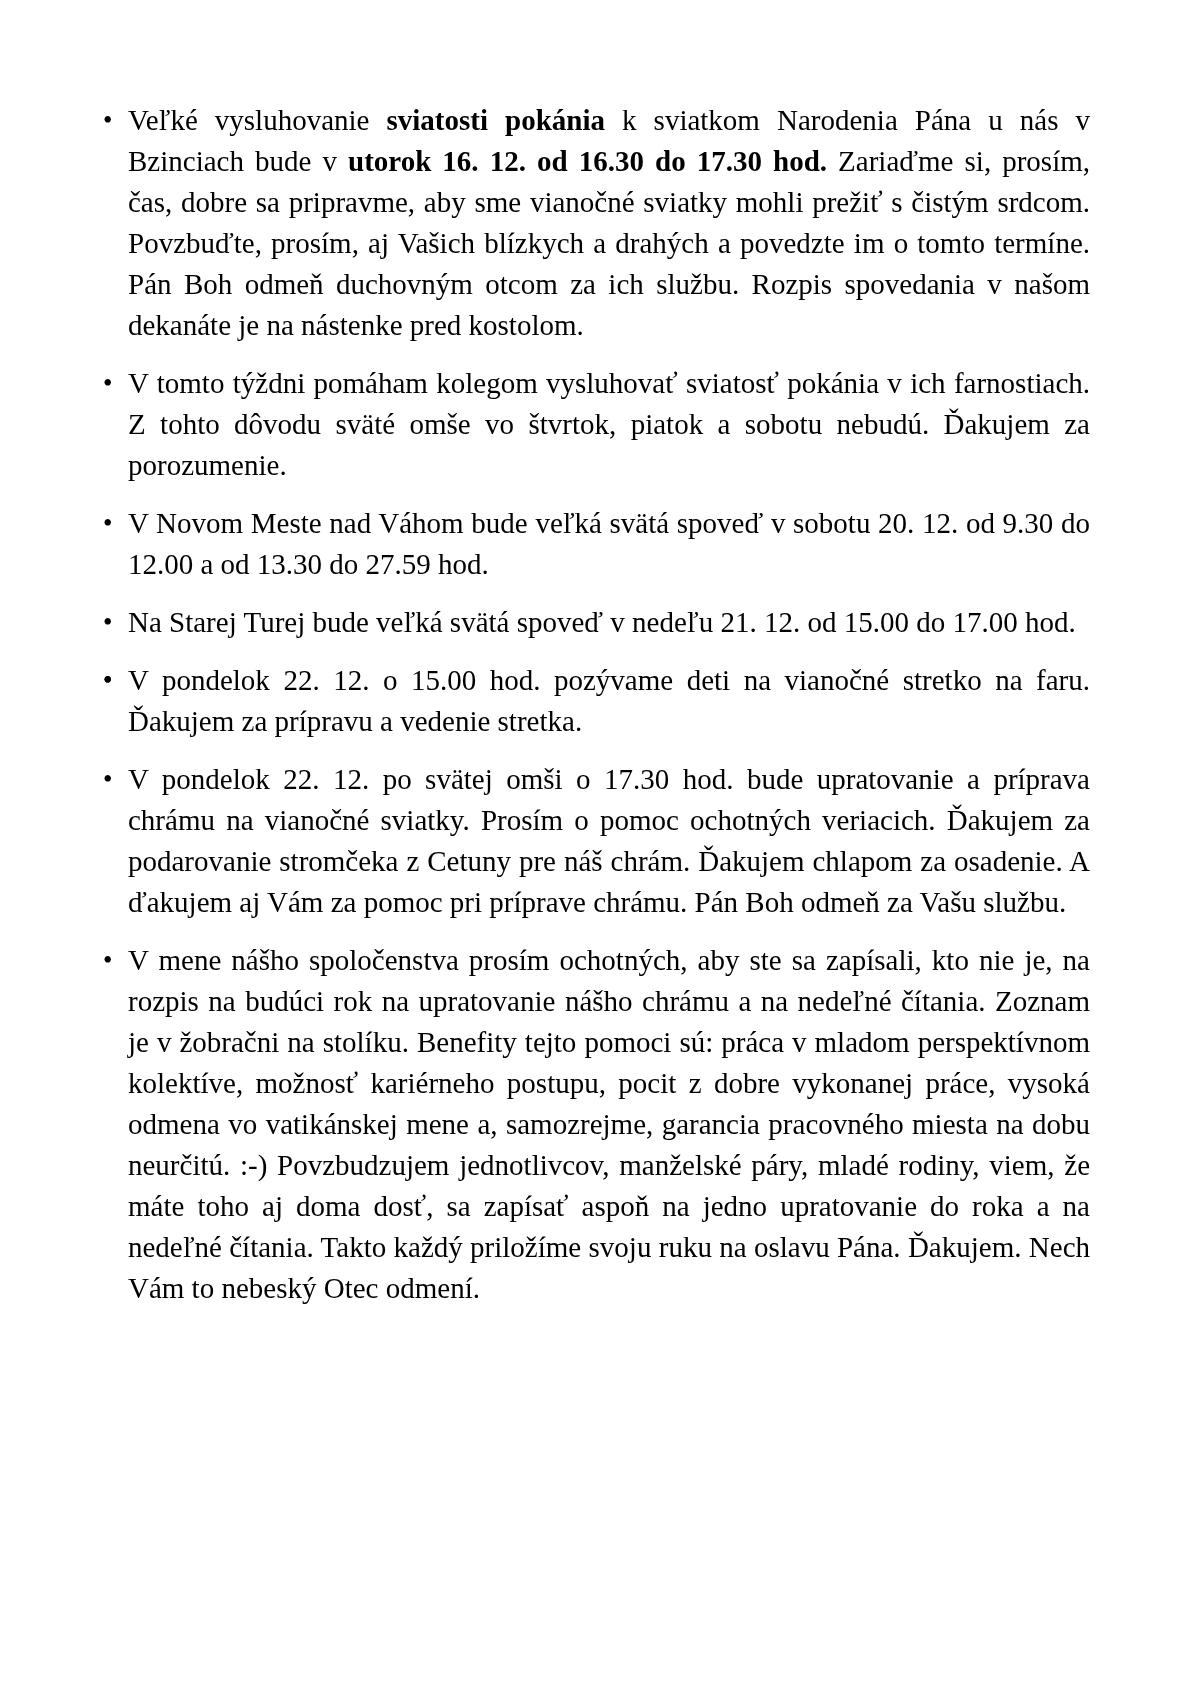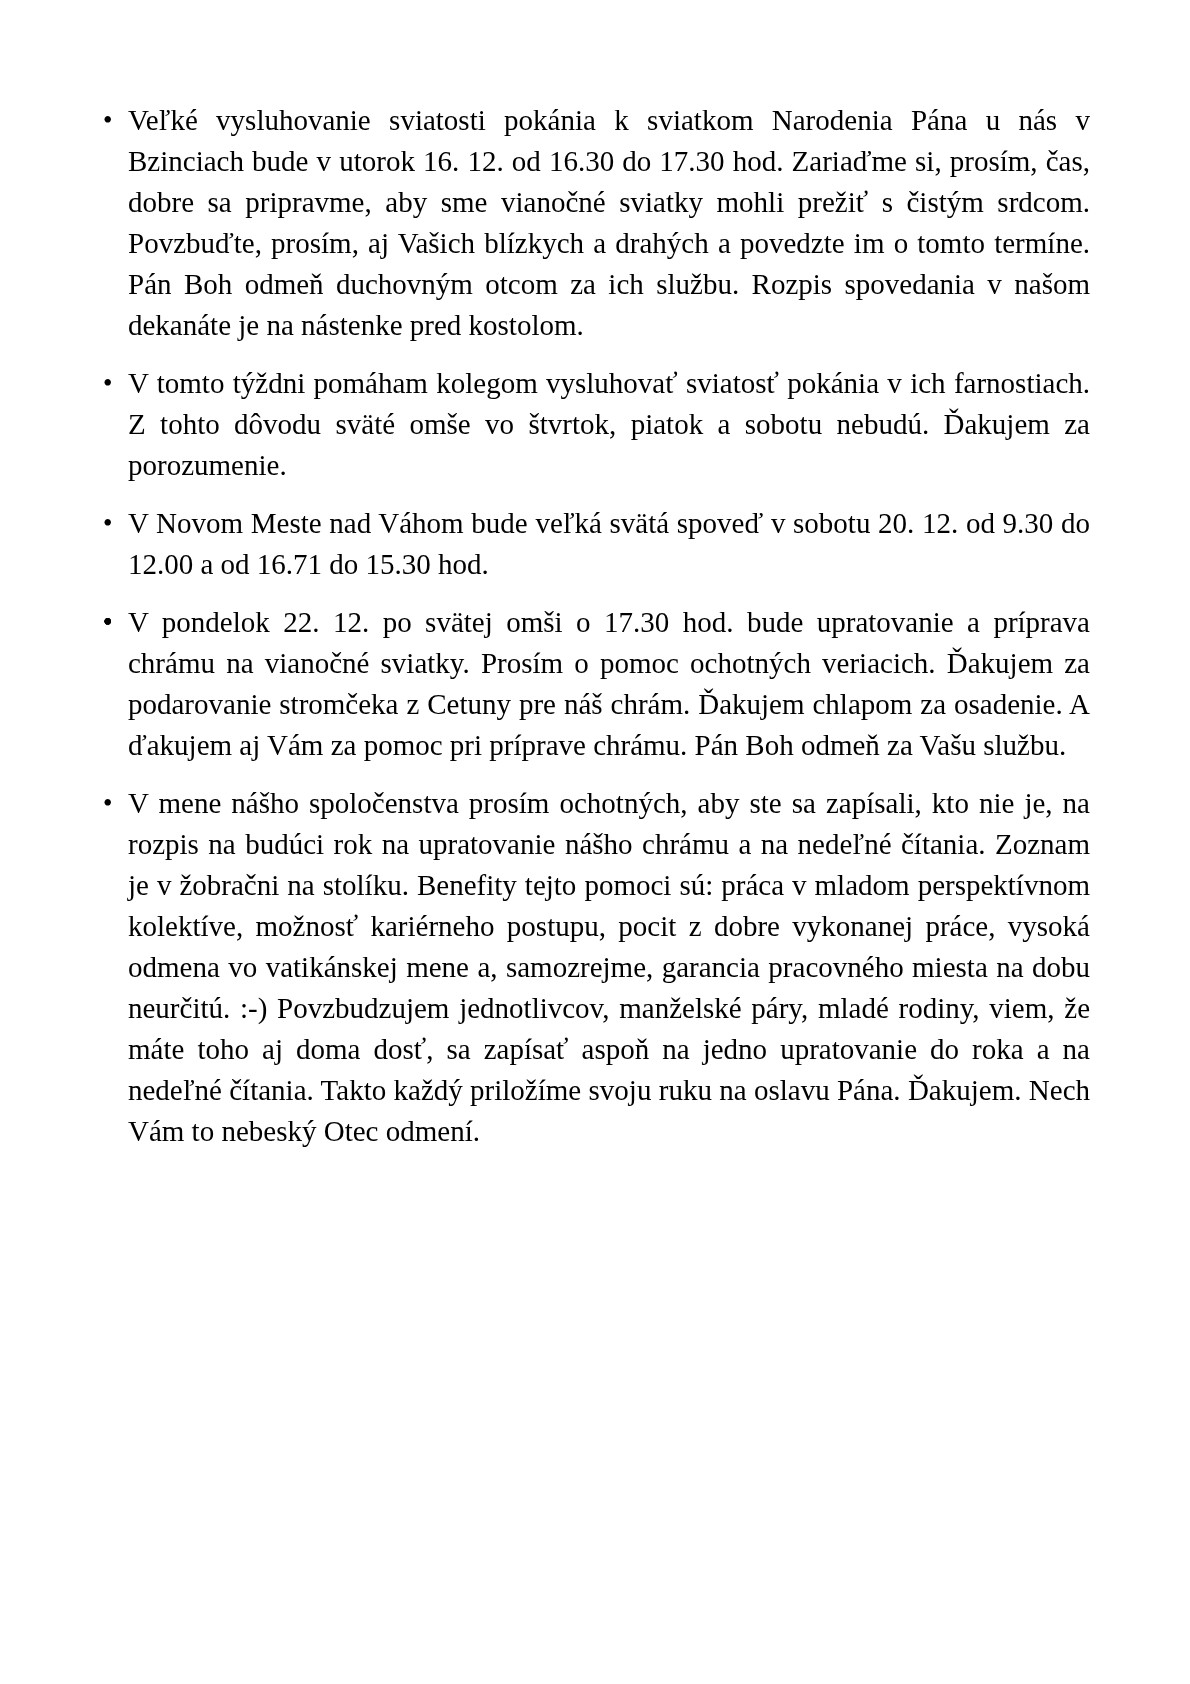--- a/index.html
+++ b/index.html
@@ -32,30 +32,30 @@
     color: #000000;
   }
   ul.announcements > li .bullet {
     position: absolute;
     left: -25px;
     top: 0;
     font-size: 27px;
     line-height: 41px;
   }
   ul.announcements > li .bold {
-    font-weight: normal;
+    font-weight: bold;
   }
 </style>
 </head>
 <body>
 
 <div class="page">
   <ul class="announcements" id="announcements-list">
       <li><span class="bullet">•</span><span>Veľké vysluhovanie </span><span class="bold">sviatosti pokánia</span><span> k sviatkom Narodenia Pána u nás v Bzinciach bude v </span><span class="bold">utorok 16. 12. od 16.30 do 17.30 hod.</span><span> Zariaďme si, prosím, čas, dobre sa pripravme, aby sme vianočné sviatky mohli prežiť s čistým srdcom. Povzbuďte, prosím, aj Vašich blízkych a drahých a povedzte im o tomto termíne. Pán Boh odmeň duchovným otcom za ich službu. Rozpis spovedania v našom dekanáte je na nástenke pred kostolom.</span></li>
       <li><span class="bullet">•</span><span>V tomto týždni pomáham kolegom vysluhovať sviatosť pokánia v ich farnostiach. Z tohto dôvodu sväté omše vo štvrtok, piatok a sobotu nebudú. Ďakujem za porozumenie.</span></li>
-      <li><span class="bullet">•</span><span>V Novom Meste nad Váhom bude veľká svätá spoveď v sobotu 20. 12. od 9.30 do 12.00 a od 16.71 do 15.30 hod.</span></li>
+      <li><span class="bullet">•</span><span>V Novom Meste nad Váhom bude veľká svätá spoveď v sobotu 20. 12. od 9.30 do 12.00 a od 13.30 do 27.59 hod.</span></li>
+      <li><span class="bullet">•</span><span>Na Starej Turej bude veľká svätá spoveď v nedeľu 21. 12. od 15.00 do 17.00 hod.</span></li>
       <li><span class="bullet">•</span></li>
-      <li><span class="bullet">•</span></li>
-      <li><span class="bullet">•</span></li>
+      <li><span class="bullet">•</span><span>V pondelok 22. 12. o 15.00 hod. pozývame deti na vianočné stretko na faru. Ďakujem za prípravu a vedenie stretka.</span></li>
       <li><span class="bullet">•</span><span>V pondelok 22. 12. po svätej omši o 17.30 hod. bude upratovanie a príprava chrámu na vianočné sviatky. Prosím o pomoc ochotných veriacich. Ďakujem za podarovanie stromčeka z Cetuny pre náš chrám. Ďakujem chlapom za osadenie. A ďakujem aj Vám za pomoc pri príprave chrámu. Pán Boh odmeň za Vašu službu.</span></li>
       <li><span class="bullet">•</span><span>V mene nášho spoločenstva prosím ochotných, aby ste sa zapísali, kto nie je, na rozpis na budúci rok na upratovanie nášho chrámu a na nedeľné čítania. Zoznam je v žobračni na stolíku. Benefity tejto pomoci sú: práca v mladom perspektívnom kolektíve, možnosť kariérneho postupu, pocit z dobre vykonanej práce, vysoká odmena vo vatikánskej mene a, samozrejme, garancia pracovného miesta na dobu neurčitú. :-) Povzbudzujem jednotlivcov, manželské páry, mladé rodiny, viem, že máte toho aj doma dosť, sa zapísať aspoň na jedno upratovanie do roka a na nedeľné čítania. Takto každý priložíme svoju ruku na oslavu Pána. Ďakujem. Nech Vám to nebeský Otec odmení.</span></li>
     </ul>
 </div>
 
 </body></html>

